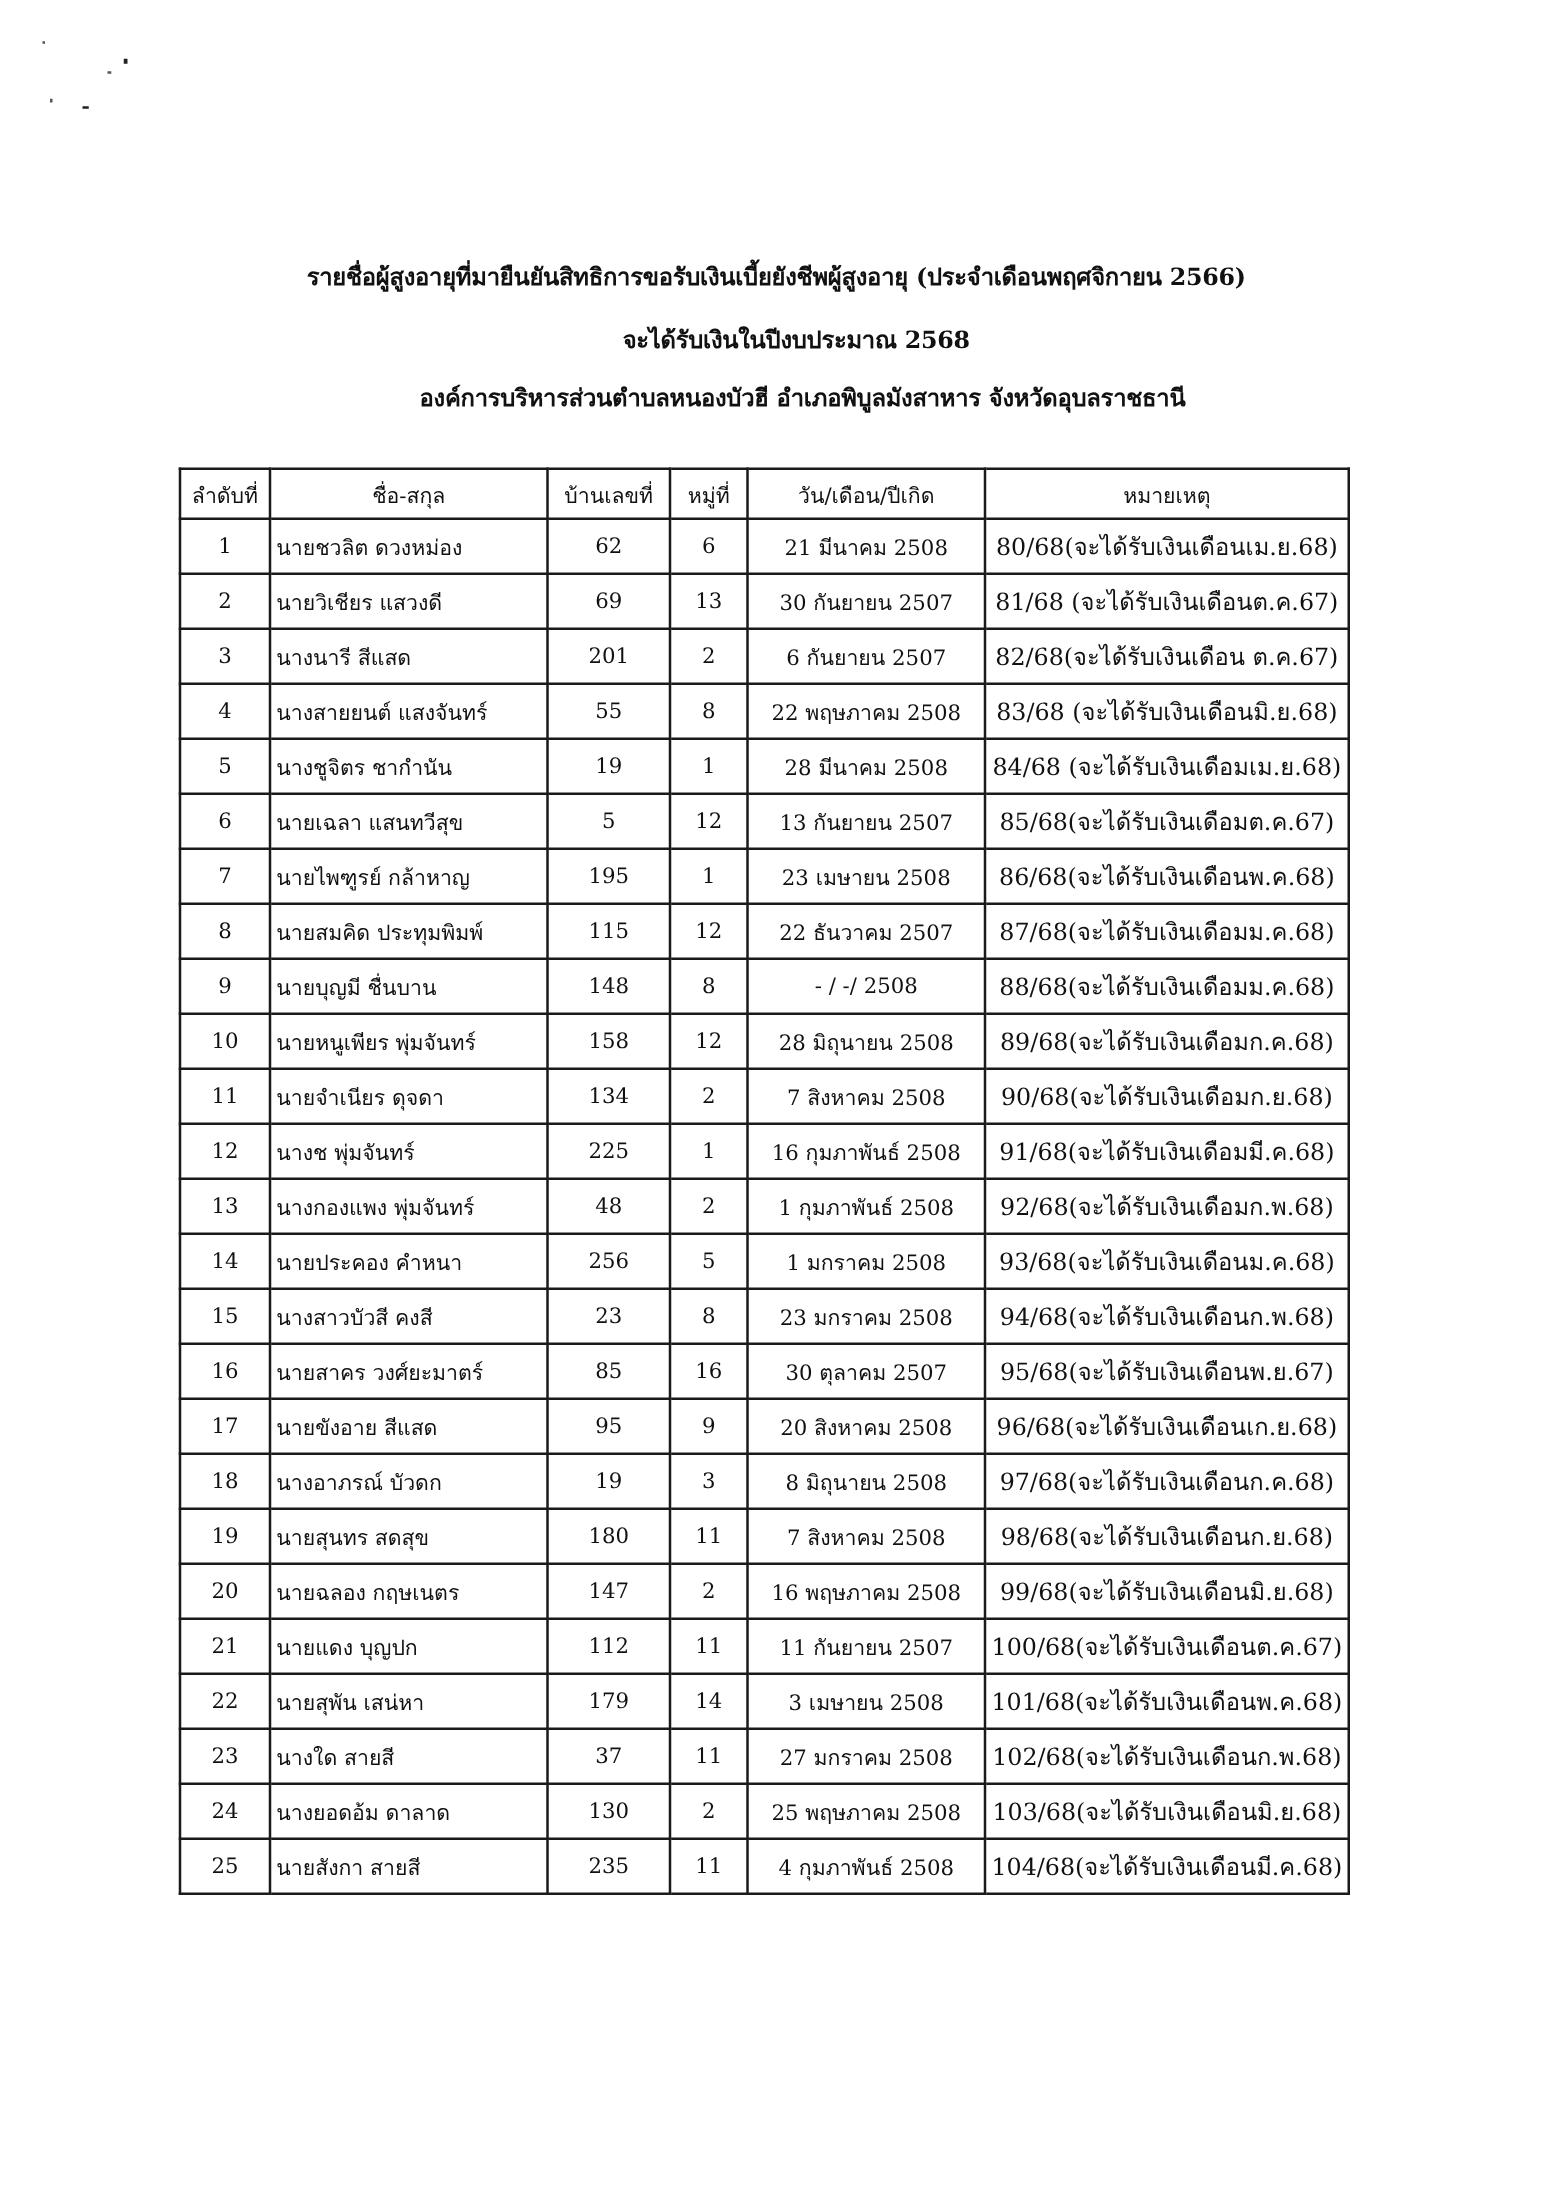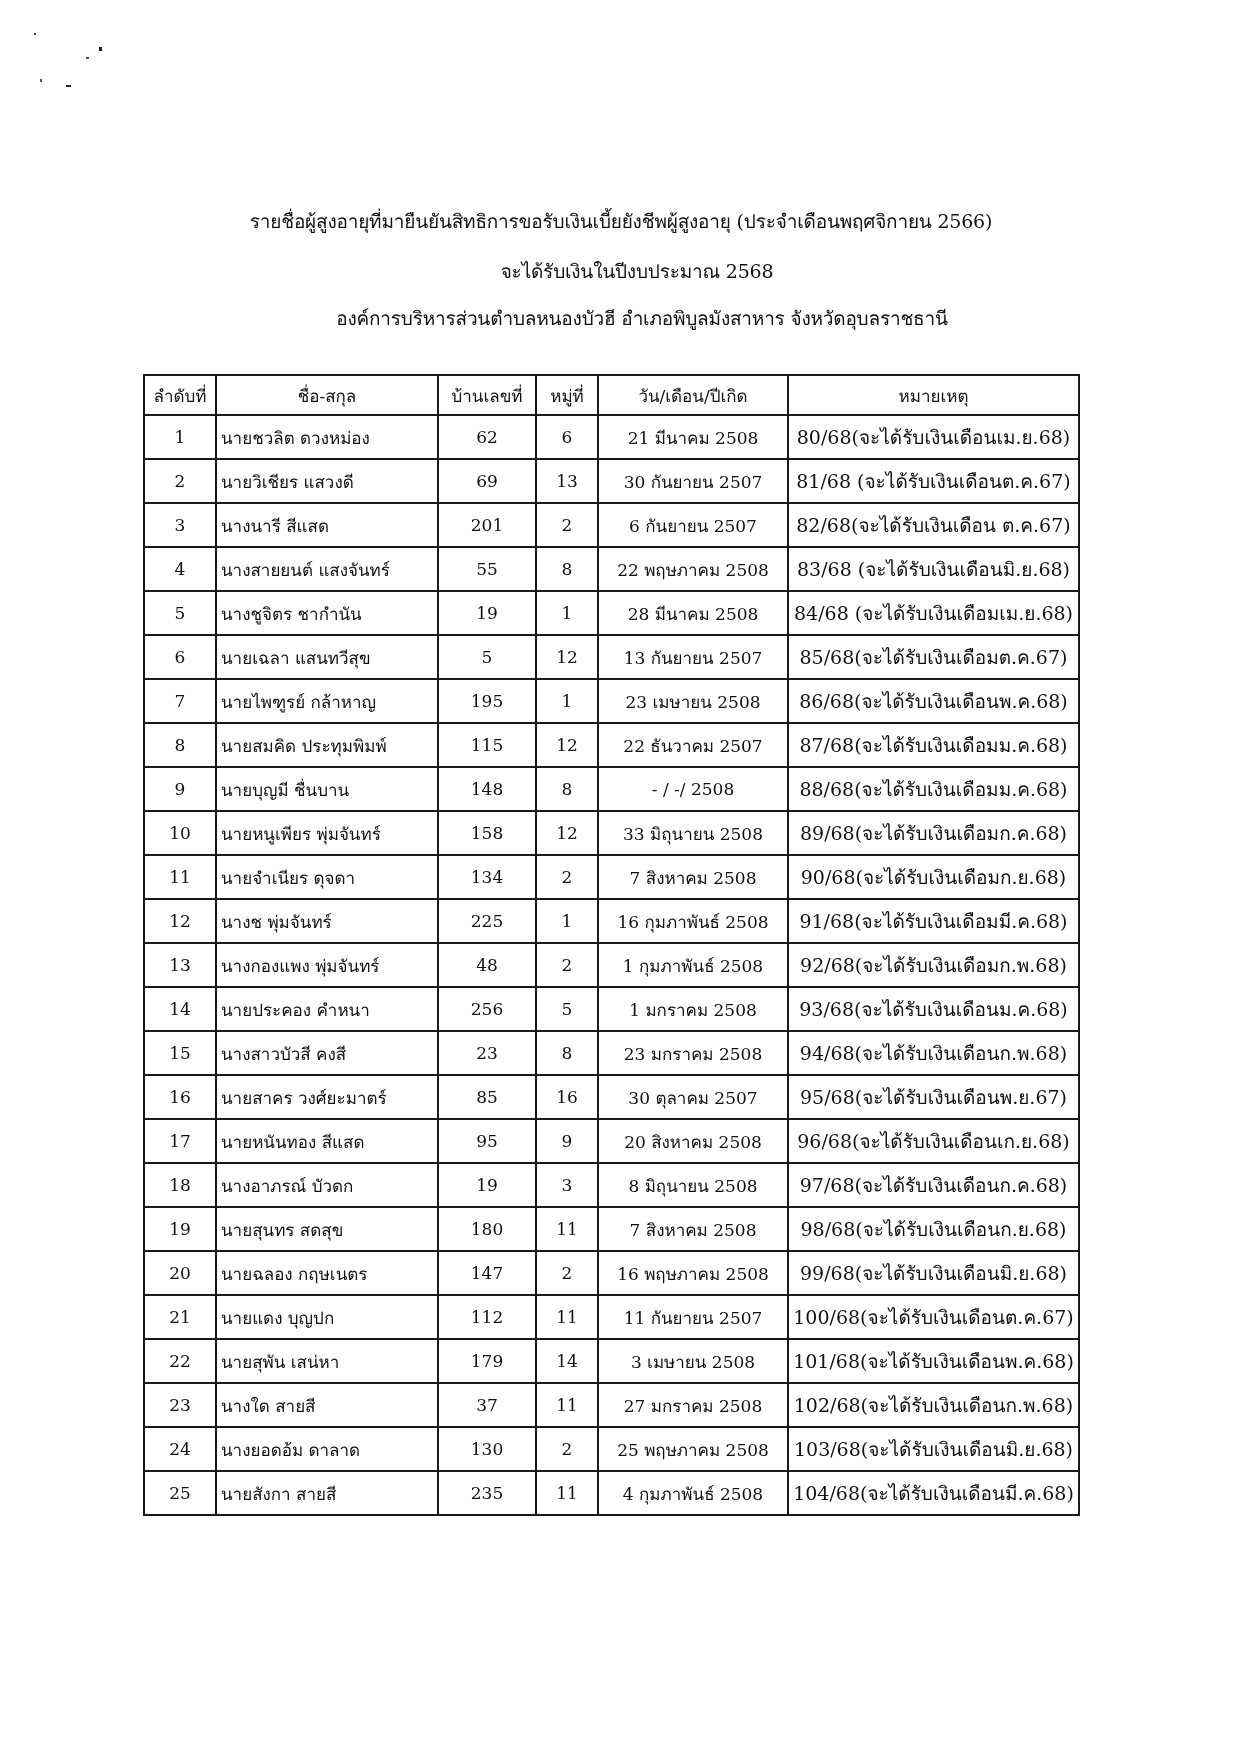--- a/index.html
+++ b/index.html
@@ -18,21 +18,21 @@
     .page {
       position: absolute;
       left: 0; top: 0;
       width: 1242px; height: 1754px;
     }
     .title {
       position: absolute;
       left: 0;
       width: 1242px;
       text-align: center;
-      font-weight: normal;
+      font-weight: bold;
       font-size: 19px;
       letter-spacing: -0.2px;
       white-space: nowrap;
     }
     .title-1 { top: 206px; }
     .title-2 { top: 256px; padding-left: 16px; }
     .title-3 { top: 303px; padding-left: 21px; }
 
     table.roster {
       position: absolute;
@@ -176,21 +176,21 @@
           <td class="c-house">148</td>
           <td class="c-moo">8</td>
           <td class="c-dob">- / -/ 2508</td>
           <td class="c-remark">88/68(จะได้รับเงินเดือมม.ค.68)</td>
         </tr>
         <tr>
           <td class="c-no">10</td>
           <td class="c-name">นายหนูเพียร พุ่มจันทร์</td>
           <td class="c-house">158</td>
           <td class="c-moo">12</td>
-          <td class="c-dob">33 มิถุนายน 2508</td>
+          <td class="c-dob">28 มิถุนายน 2508</td>
           <td class="c-remark">89/68(จะได้รับเงินเดือมก.ค.68)</td>
         </tr>
         <tr>
           <td class="c-no">11</td>
           <td class="c-name">นายจำเนียร ดุจดา</td>
           <td class="c-house">134</td>
           <td class="c-moo">2</td>
           <td class="c-dob">7 สิงหาคม 2508</td>
           <td class="c-remark">90/68(จะได้รับเงินเดือมก.ย.68)</td>
         </tr>
@@ -229,21 +229,21 @@
         <tr>
           <td class="c-no">16</td>
           <td class="c-name">นายสาคร วงศ์ยะมาตร์</td>
           <td class="c-house">85</td>
           <td class="c-moo">16</td>
           <td class="c-dob">30 ตุลาคม 2507</td>
           <td class="c-remark">95/68(จะได้รับเงินเดือนพ.ย.67)</td>
         </tr>
         <tr>
           <td class="c-no">17</td>
-          <td class="c-name">นายหนันทอง สีแสด</td>
+          <td class="c-name">นายขังอาย สีแสด</td>
           <td class="c-house">95</td>
           <td class="c-moo">9</td>
           <td class="c-dob">20 สิงหาคม 2508</td>
           <td class="c-remark">96/68(จะได้รับเงินเดือนเก.ย.68)</td>
         </tr>
         <tr>
           <td class="c-no">18</td>
           <td class="c-name">นางอาภรณ์ บัวดก</td>
           <td class="c-house">19</td>
           <td class="c-moo">3</td>

